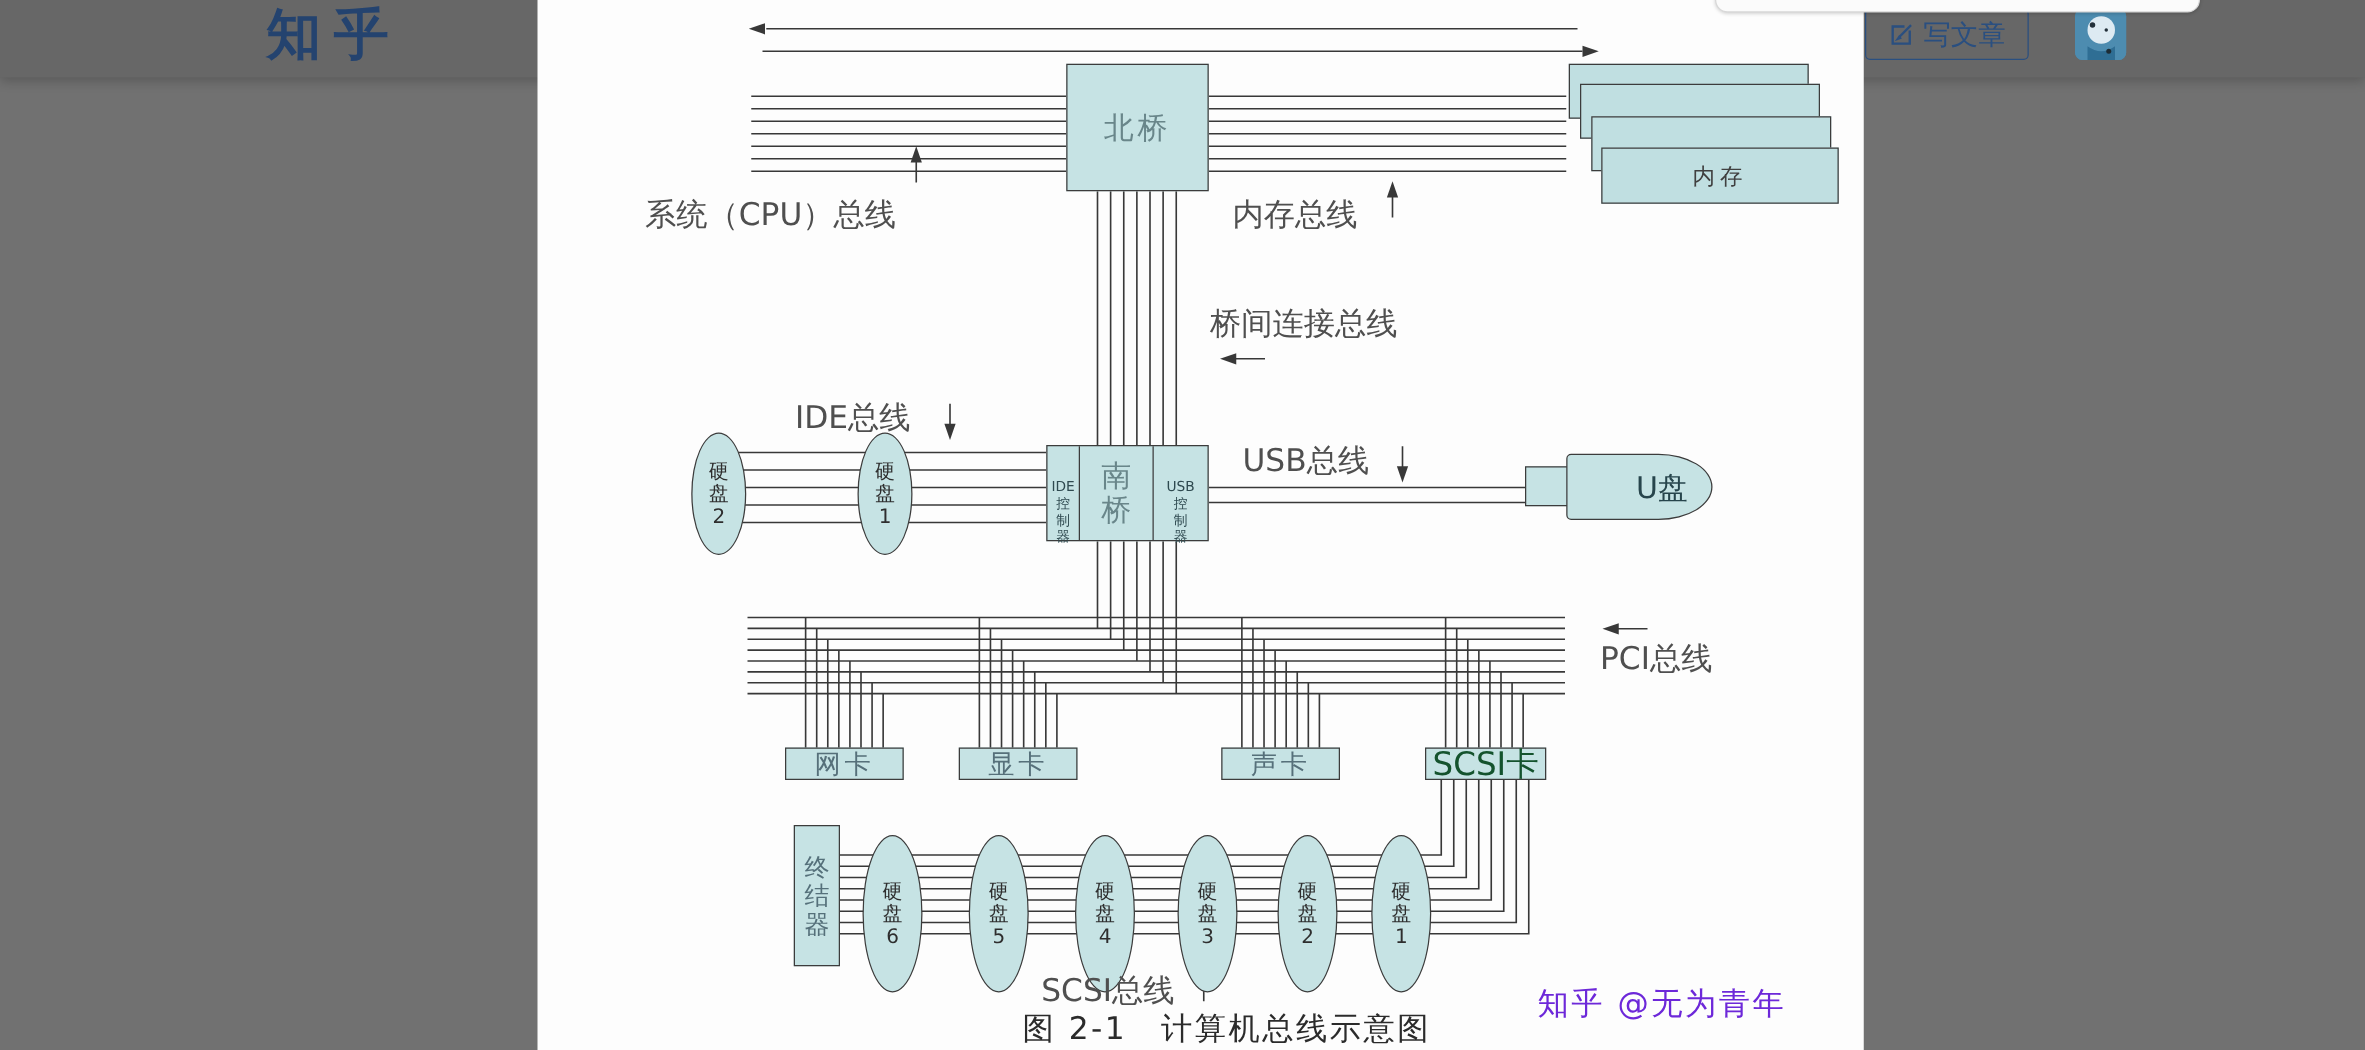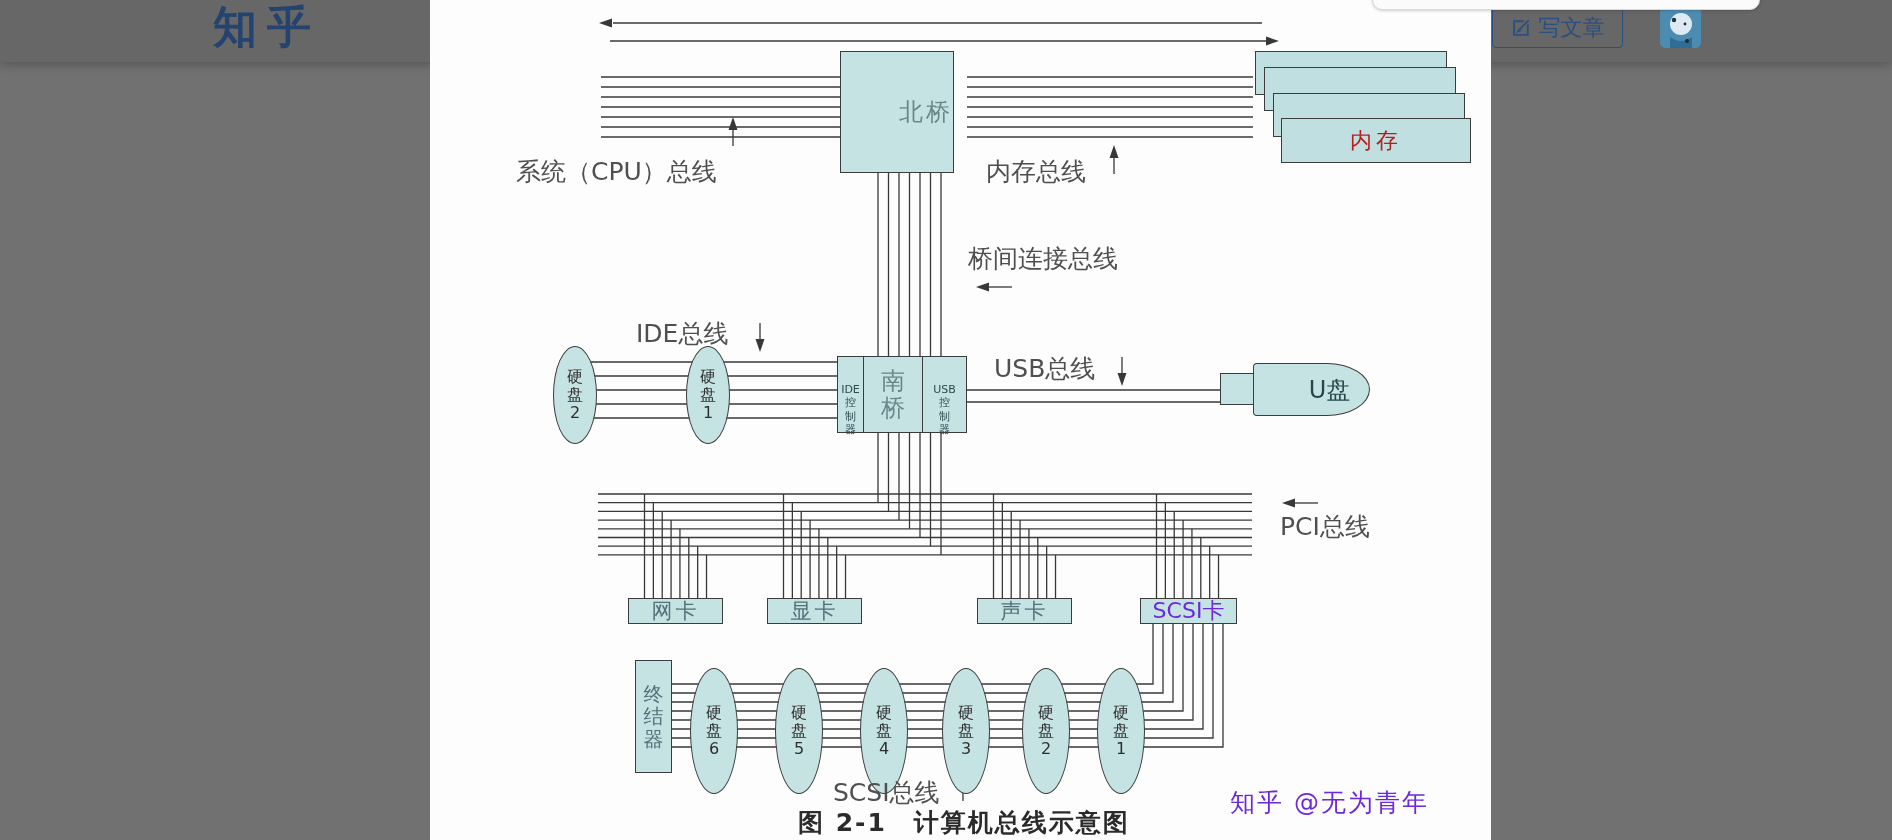--- a/index.html
+++ b/index.html
@@ -22,28 +22,28 @@
   
   .canvas{position:absolute;left:430px;top:0;width:1061px;height:840px;background:#fdfdfd;z-index:2;}
   .canvas svg{position:absolute;left:0;top:0;}
   .box{position:absolute;background:#c6e3e4;border:1.5px solid #3c3c3c;box-sizing:border-box;
        display:flex;align-items:center;justify-content:center;text-align:center;}
   .ellipse{border-radius:50%;}
   .vtext{white-space:pre-line;line-height:1.12;}
   .lbl{position:absolute;color:#4f4f4f;font-size:25px;white-space:nowrap;}
   .cpu-label{font-size:28px;color:#1f3d44;letter-spacing:1px;}
   .nb-label{font-size:24px;color:#69868a;letter-spacing:3px;}
-  .mem-label{font-size:22px;color:#b91c1c;letter-spacing:4px;}
+  .mem-label{font-size:18px;color:#404040;letter-spacing:4px;}
   .sb-cell{display:flex;align-items:center;justify-content:center;height:100%;box-sizing:border-box;}
   .card-label{font-size:21px;color:#56707a;letter-spacing:3px;}
-  .scsi-label{font-size:22px;color:#6d28d9;letter-spacing:0;}
+  .scsi-label{font-size:26px;color:#14532d;letter-spacing:0;}
   .disk-text{font-size:16px;color:#2e2e2e;}
   .term-text{font-size:20px;color:#55707a;}
   .ctrl-text{font-size:11px;color:#2f4a50;line-height:1.2;margin-top:30px;}
-  .caption{position:absolute;font-size:25px;font-weight:bold;color:#2b2b2b;letter-spacing:2px;}
+  .caption{position:absolute;font-size:25px;font-weight:normal;color:#2b2b2b;letter-spacing:2px;margin-left:20px;}
   .watermark{position:absolute;font-size:25px;color:#6d28d9;letter-spacing:2px;}
   .usb-body{border-radius:4px 44px 44px 4px / 4px 27px 27px 4px;padding-left:36px;}
 </style>
 </head>
 <body>
 
 <div class="stage">
 
   <div class="topbar">
     <div class="logo">知乎</div>
@@ -169,21 +169,21 @@
         <polygon points="330,352 325.5,339 334.5,339" fill="#383838"></polygon>
         <line x1="692" y1="357" x2="692" y2="379" stroke="#383838" stroke-width="1.3"></line>
         <polygon points="692,386 687.5,373 696.5,373" fill="#383838"></polygon>
         <line x1="858" y1="503" x2="888" y2="503" stroke="#383838" stroke-width="1.3"></line>
         <polygon points="852,503 865,498.5 865,507.5" fill="#383838"></polygon>
         <line x1="533" y1="801" x2="533" y2="783" stroke="#383838" stroke-width="1.3"></line>
         <polygon points="533,776 528.5,789 537.5,789" fill="#383838"></polygon>
       </svg>
 
 
-    <div class="box nb-label" style="left:410px;top:51px;width:114px;height:122px;justify-content:flex-end;">
+    <div class="box nb-label" style="left:423px;top:51px;width:114px;height:102px;">
       <span>北桥</span>
     </div>
 
     <div class="box" style="left:825px;top:51px;width:192px;height:44px;background:#c0dfe1;"></div>
     <div class="box" style="left:834px;top:67px;width:192px;height:44px;background:#c0dfe1;"></div>
     <div class="box" style="left:843px;top:93px;width:192px;height:44px;background:#c0dfe1;"></div>
     <div class="box mem-label" style="left:851px;top:118px;width:190px;height:45px;background:#c0dfe1;">
       <span>内存</span>
     </div>
 

